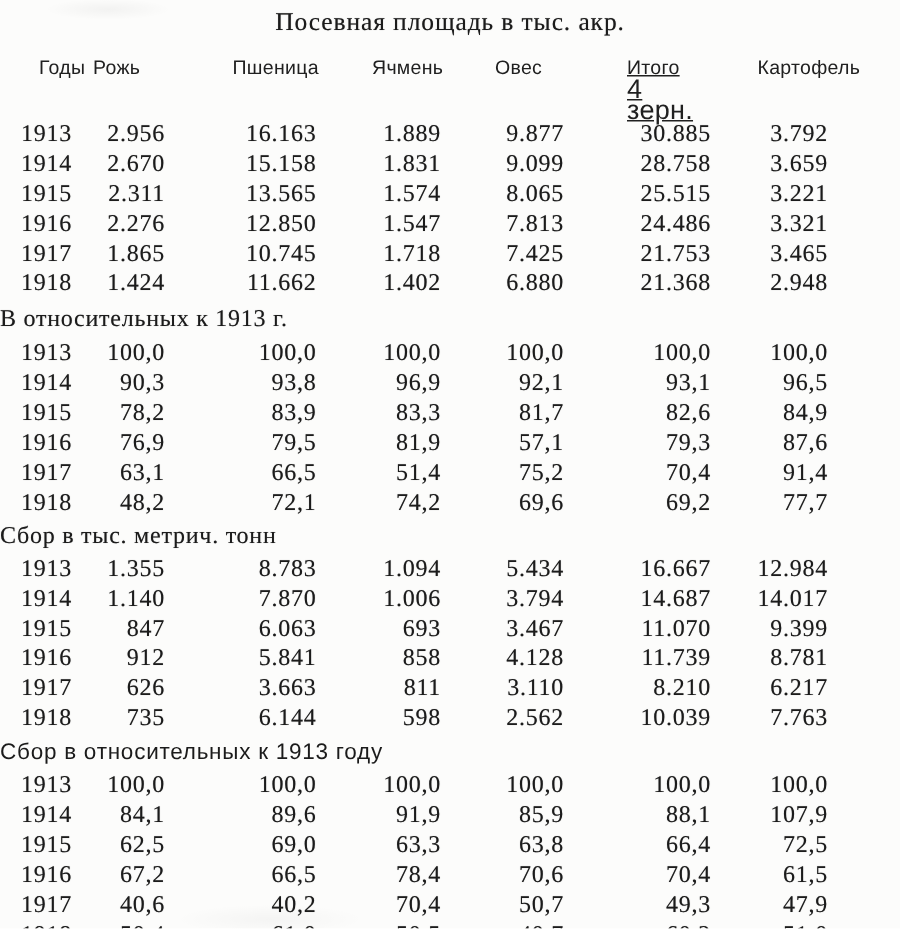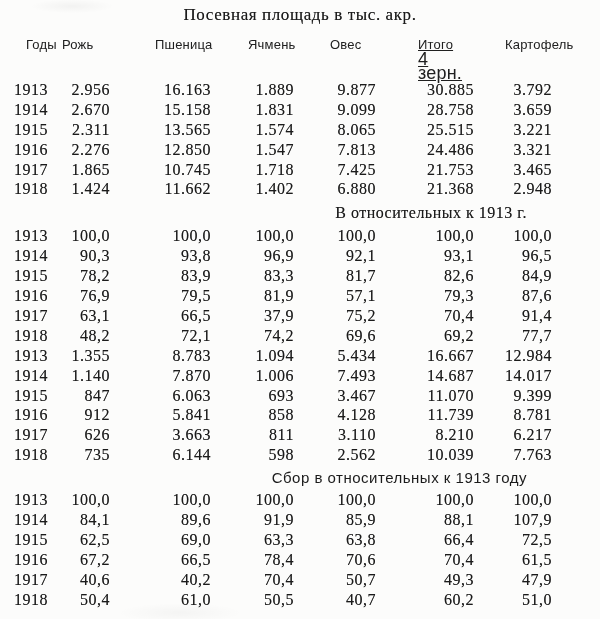--- a/index.html
+++ b/index.html
@@ -70,21 +70,21 @@
     text-align: right;
     white-space: nowrap;
     text-shadow: 0 0 0.5px rgba(20,20,20,0.5);
   }
   td.year {
     text-align: left;
     padding: 0 0 0 14px;
   }
   .section-title {
     width: 527px;
-    text-align: right;
+    text-align: left;
     font-size: 16px;
     letter-spacing: 0.5px;
     text-shadow: 0 0 0.5px rgba(20,20,20,0.5);
   }
   .section-title.t1 { height: 27.2px; line-height: 27.2px; }
   .section-title.t2 { height: 24px;   line-height: 24px; }
   .section-title.t3 { height: 25px;   line-height: 25px; }
   .section-title.sans {
     font-family: "Liberation Sans", sans-serif;
     font-size: 15px;
@@ -223,37 +223,38 @@
           <td>79,5</td>
           <td>81,9</td>
           <td>57,1</td>
           <td>79,3</td>
           <td>87,6</td>
         </tr>
         <tr>
           <td class="year">1917</td>
           <td>63,1</td>
           <td>66,5</td>
-          <td>37,9</td>
+          <td>51,4</td>
           <td>75,2</td>
           <td>70,4</td>
           <td>91,4</td>
         </tr>
         <tr>
           <td class="year">1918</td>
           <td>48,2</td>
           <td>72,1</td>
           <td>74,2</td>
           <td>69,6</td>
           <td>69,2</td>
           <td>77,7</td>
         </tr>
       </tbody>
   </table>
 
+  <div class="section-title t2">Сбор в тыс. метрич. тонн</div>
 
   <table class="data-table">
     <colgroup>
       <col class="c0">
         <col class="c1">
         <col class="c2">
         <col class="c3">
         <col class="c4">
         <col class="c5">
         <col class="c6">
@@ -266,21 +267,21 @@
           <td>1.094</td>
           <td>5.434</td>
           <td>16.667</td>
           <td>12.984</td>
         </tr>
         <tr>
           <td class="year">1914</td>
           <td>1.140</td>
           <td>7.870</td>
           <td>1.006</td>
-          <td>7.493</td>
+          <td>3.794</td>
           <td>14.687</td>
           <td>14.017</td>
         </tr>
         <tr>
           <td class="year">1915</td>
           <td>847</td>
           <td>6.063</td>
           <td>693</td>
           <td>3.467</td>
           <td>11.070</td>

